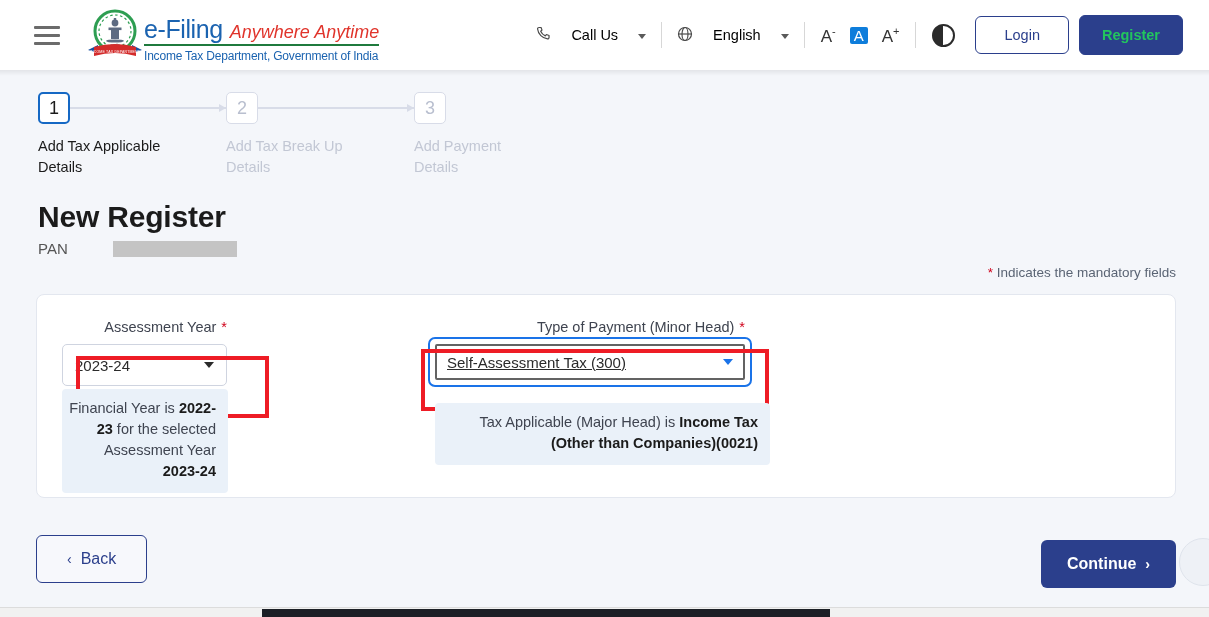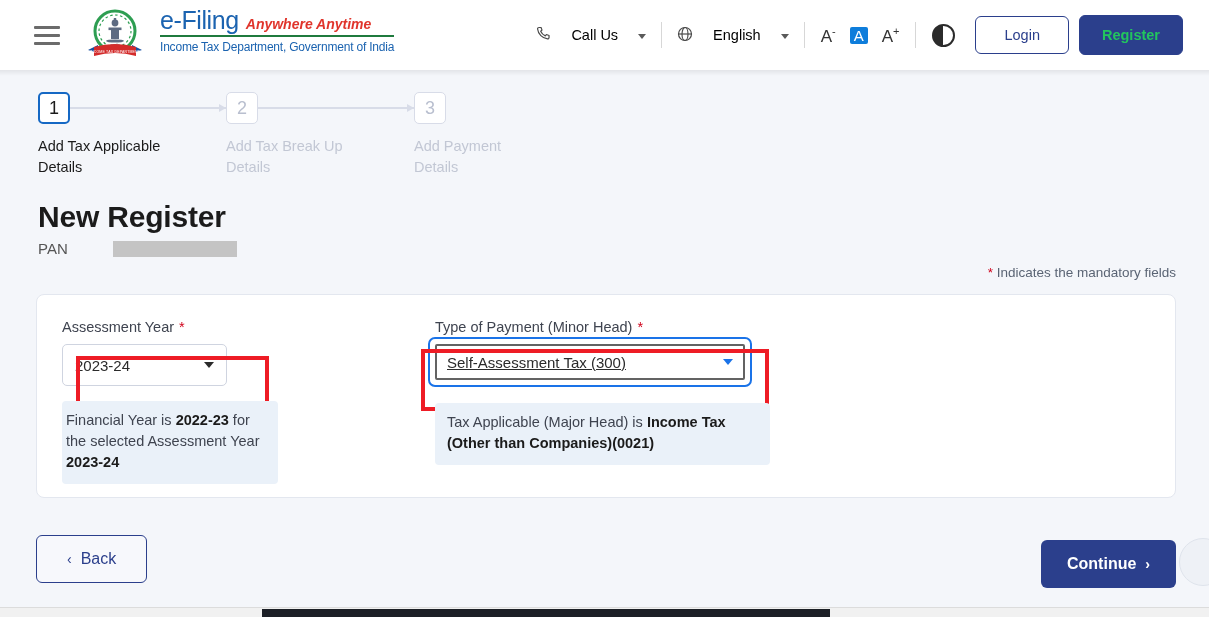--- a/index.html
+++ b/index.html
@@ -43,22 +43,22 @@
   }
   .hamburger span {
     display: block;
     height: 3px;
     background: #6b6b6b;
     border-radius: 1px;
   }
 
   .brand {
     display: flex;
-    align-items: flex-start;
-    gap: 16px;
+    align-items: flex-end;
+    gap: 0;
   }
   .emblem {
     width: 58px;
     height: 54px;
     position: relative;
     flex: 0 0 auto;
   }
   .brand-text { line-height: 1; }
   .brand-line1 {
     display: flex;
@@ -66,23 +66,23 @@
     gap: 7px;
     border-bottom: 2px solid #1f7a3d;
     padding-bottom: 2px;
   }
   .brand-efiling {
     font-size: 25px;
     color: #1b63b0;
     letter-spacing: -0.4px;
   }
   .brand-tag {
-    font-size: 14px;
+    font-size: 18px;
     font-style: italic;
-    font-weight: bold;
+    font-weight: normal;
     color: #e0342b;
   }
   .brand-line2 {
     font-size: 12px;
     color: #1b63b0;
     margin-top: 4px;
     letter-spacing: -0.2px;
   }
 
   .header-right {
@@ -247,20 +247,21 @@
 
   
   .card {
     margin: 14px 33px 0 36px;
     background: #fff;
     border: 1px solid #e3e7ef;
     border-radius: 8px;
     height: 204px;
     box-sizing: border-box;
     position: relative;
+    text-align: right;
   }
   .field {
     position: absolute;
     top: 24px;
   }
   .field.left { left: 25px; }
   .field.right { left: 398px; }
   .field-label {
     font-size: 14.5px;
     color: #3f4450;
@@ -329,22 +330,22 @@
     background: #eaf1f9;
     border-radius: 4px;
     font-size: 14.5px;
     line-height: 21px;
     color: #3f4450;
     box-sizing: border-box;
   }
   .hint b { color: #1b1b1b; }
   .hint.left-hint {
     left: 25px;
-    top: 106px;
-    width: 216px;
+    top: 94px;
+    width: 166px;
     padding: 9px 12px 11px 4px;
   }
   .hint.right-hint {
     left: 398px;
     top: 108px;
     width: 335px;
     padding: 9px 12px 11px 12px;
   }
 
   

